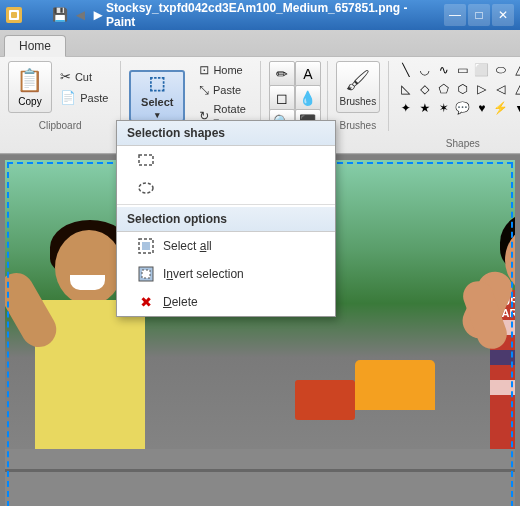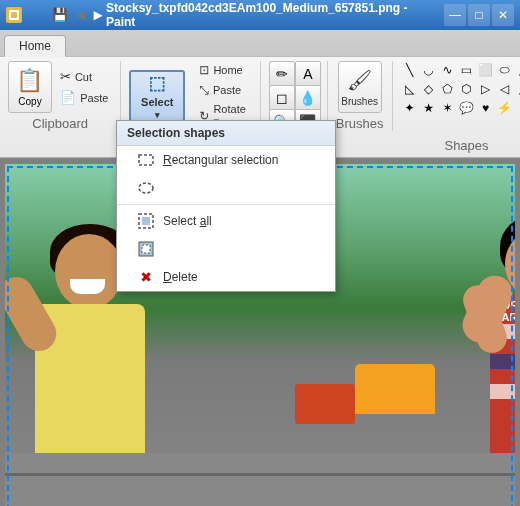--- a/index.html
+++ b/index.html
@@ -99,21 +99,21 @@
     .ribbon-group {
       display: flex;
       flex-direction: column;
       align-items: center;
       border-right: 1px solid #ccc;
       padding-right: 8px;
       min-height: 70px;
     }
 
     .ribbon-group-label {
-      font-size: 13px;
+      font-size: 10px;
       color: #666;
       margin-top: auto;
       padding-top: 2px;
     }
 
     .ribbon-group-content {
       display: flex;
       align-items: center;
       gap: 4px;
     }
@@ -507,51 +507,52 @@
 
 <div class="dropdown-overlay">
   <div class="dropdown-header">Selection shapes</div>
 
   <div class="dropdown-item">
     <span class="item-icon">
       <svg width="16" height="16" viewBox="0 0 16 16">
         <rect x="1" y="3" width="14" height="10" fill="none" stroke="#555" stroke-width="1.5" stroke-dasharray="3,2"></rect>
       </svg>
     </span>
-    <span><u>R</u>ectangular selection</span>
   </div>
 
   <div class="dropdown-item">
     <span class="item-icon">
       <svg width="16" height="16" viewBox="0 0 16 16">
         <ellipse cx="8" cy="8" rx="7" ry="5" fill="none" stroke="#555" stroke-width="1.5" stroke-dasharray="3,2"></ellipse>
       </svg>
     </span>
   </div>
 
   <hr class="dropdown-divider">
 
+  <div class="dropdown-header">Selection options</div>
 
   <div class="dropdown-item">
     <span class="item-icon">
       <svg width="16" height="16" viewBox="0 0 16 16">
         <rect x="1" y="1" width="14" height="14" fill="none" stroke="#555" stroke-width="1.5" stroke-dasharray="3,2"></rect>
         <rect x="4" y="4" width="8" height="8" fill="#aac4e0"></rect>
       </svg>
     </span>
     <span>Select <u>a</u>ll</span>
   </div>
 
   <div class="dropdown-item">
     <span class="item-icon">
       <svg width="16" height="16" viewBox="0 0 16 16">
         <rect x="1" y="1" width="14" height="14" fill="#aac4e0" stroke="#555" stroke-width="1"></rect>
         <rect x="4" y="4" width="8" height="8" fill="white" stroke="#555" stroke-width="1" stroke-dasharray="2,2"></rect>
       </svg>
     </span>
+    <span>I<u>n</u>vert selection</span>
   </div>
 
   <div class="dropdown-item">
     <span class="item-icon" style="color:#cc0000; font-size:14px;">✖</span>
     <span><u>D</u>elete</span>
   </div>
 
 </div>
 
 </body></html>

